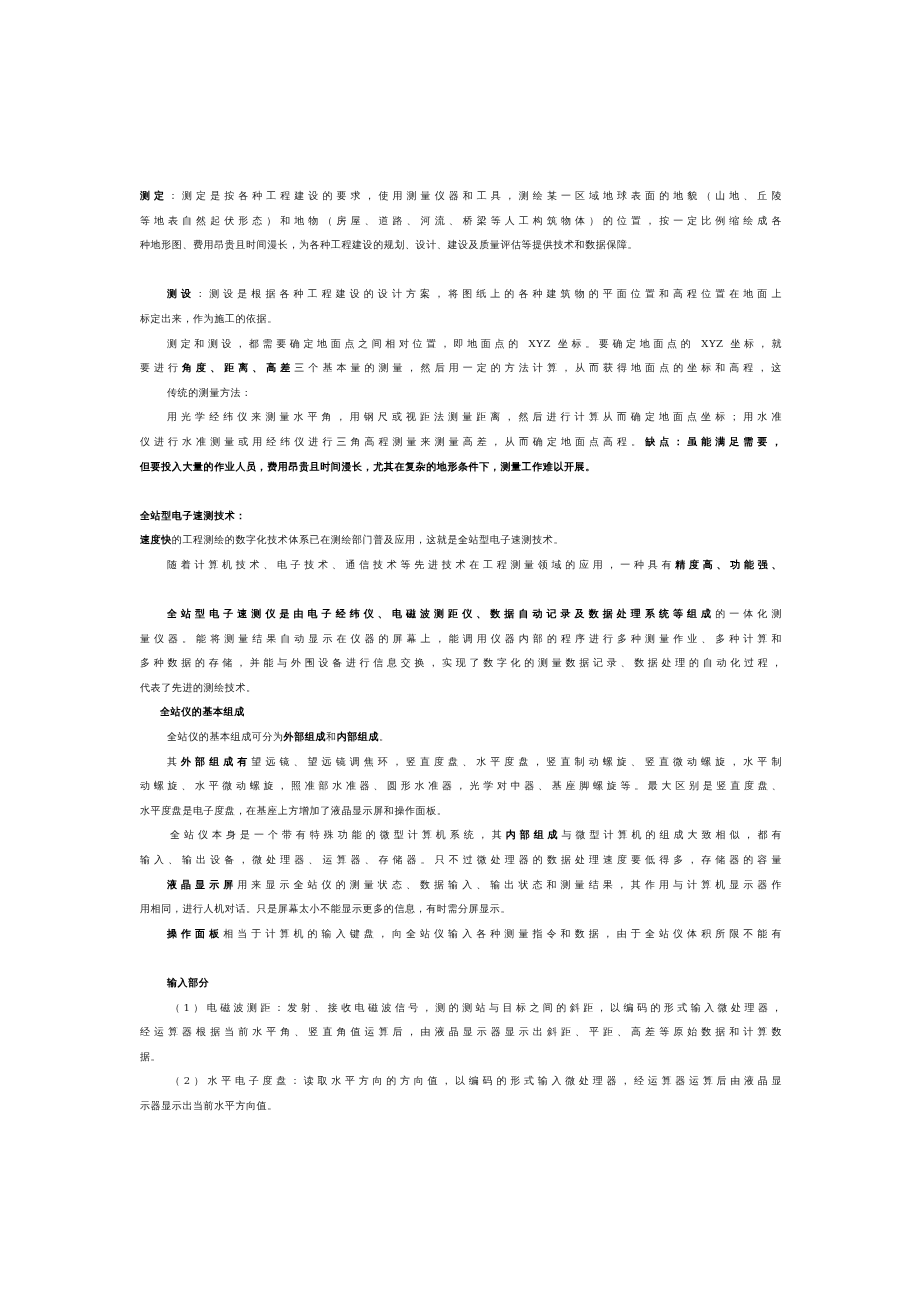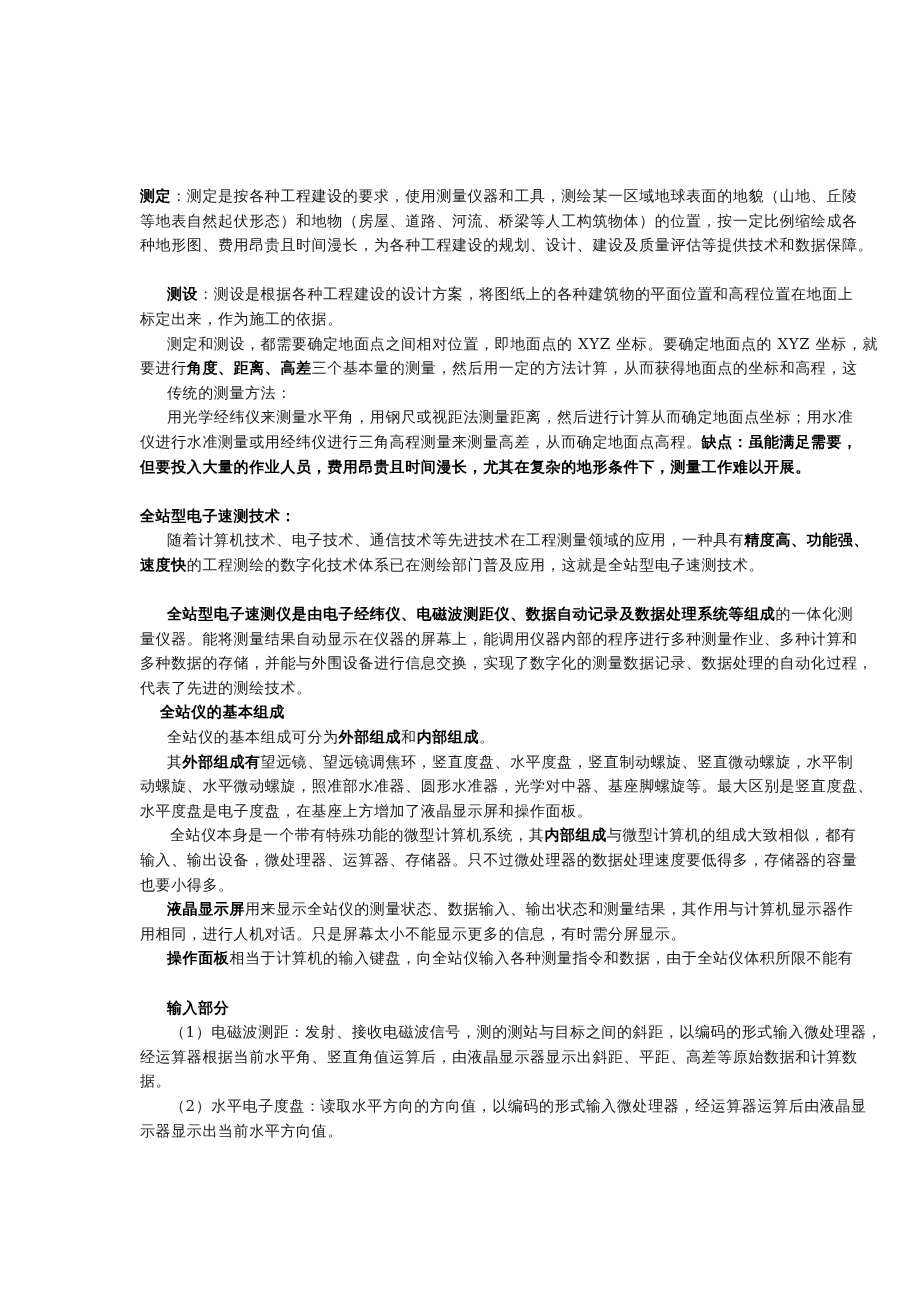--- a/index.html
+++ b/index.html
@@ -1,19 +1,19 @@
 <!DOCTYPE html>
 <html><head>
 <meta charset="utf-8">
 <style>
   html, body { margin:0; padding:0; background:#ffffff; }
   body { width:920px; height:1302px; position:relative; overflow:hidden;
          font-family: "DejaVu Serif", "Liberation Serif", serif; color:#1a1a1a; }
   .page { position:absolute; left:140px; top:184px; width:642px; }
-  .line { height:24.6px; line-height:24.6px; font-size:15px; white-space:nowrap;
+  .line { height:24.6px; line-height:24.6px; font-size:10px; white-space:nowrap;
           text-align:justify; text-align-last:justify; letter-spacing:0.6px; }
   .line.last { text-align-last:left; }
   .gap { height:24.6px; }
   .ind1 { padding-left:27px; }
   .ind2 { padding-left:30px; }
   .ind3 { padding-left:20px; }
   b, .b { font-weight:bold; color:#000; }
   span { display:inline; }
 </style>
 </head>
@@ -34,39 +34,38 @@
   <div class="line"><span>要进行</span><b>角度</b><b>、</b><b>距离</b><b>、</b><b>高差</b><span>三个基本量的测量，然后用一定的方法计算，从而获得地面点的坐标和高程，这</span></div>
 
   <div class="line last ind1">传统的测量方法：</div>
   <div class="line ind1">用光学经纬仪来测量水平角，用钢尺或视距法测量距离，然后进行计算从而确定地面点坐标；用水准</div>
   <div class="line"><span>仪进行水准测量或用经纬仪进行三角高程测量来测量高差，从而确定地面点高程。</span><b>缺点：虽能满足需要，</b></div>
   <div class="line last"><b>但要投入大量的作业人员，费用昂贵且时间漫长，尤其在复杂的地形条件下，测量工作难以开展。</b></div>
 
   <div class="gap"></div>
 
   <div class="line last"><b>全站型电子速测技术：</b></div>
+  <div class="line last"><b>速度快</b><span>的工程测绘的数字化技术体系已在测绘部门普及应用，这就是全站型电子速测技术。</span></div>
   <div class="line ind1"><span>随着计算机技术、电子技术、通信技术等先进技术在工程测量领域的应用，一种具有</span><b>精度高</b><b>、</b><b>功能强</b><b>、</b></div>
-  <div class="line last"><b>速度快</b><span>的工程测绘的数字化技术体系已在测绘部门普及应用，这就是全站型电子速测技术。</span></div>
 
   <div class="gap"></div>
 
   <div class="line ind1"><b>全站型电子速测仪是由电子经纬仪、电磁波测距仪、数据自动记录及数据处理系统等组成</b><span>的一体化测</span></div>
   <div class="line">量仪器。能将测量结果自动显示在仪器的屏幕上，能调用仪器内部的程序进行多种测量作业、多种计算和</div>
   <div class="line">多种数据的存储，并能与外围设备进行信息交换，实现了数字化的测量数据记录、数据处理的自动化过程，</div>
   <div class="line last">代表了先进的测绘技术。</div>
 
   <div class="line last ind3"><b>全站仪的基本组成</b></div>
   <div class="line last ind1"><span>全站仪的基本组成可分为</span><b>外部组成</b><span>和</span><b>内部组成</b><span>。</span></div>
   <div class="line ind1"><span>其</span><b>外部组成有</b><span>望远镜、望远镜调焦环，竖直度盘、水平度盘，竖直制动螺旋、竖直微动螺旋，水平制</span></div>
   <div class="line">动螺旋、水平微动螺旋，照准部水准器、圆形水准器，光学对中器、基座脚螺旋等。最大区别是竖直度盘、</div>
   <div class="line last">水平度盘是电子度盘，在基座上方增加了液晶显示屏和操作面板。</div>
 
   <div class="line ind2"><span>全站仪本身是一个带有特殊功能的微型计算机系统，其</span><b>内部组成</b><span>与微型计算机的组成大致相似，都有</span></div>
   <div class="line">输入、输出设备，微处理器、运算器、存储器。只不过微处理器的数据处理速度要低得多，存储器的容量</div>
-  <div class="line last">也要小得多。</div>
 
   <div class="line ind1"><b>液晶显示屏</b><span>用来显示全站仪的测量状态、数据输入、输出状态和测量结果，其作用与计算机显示器作</span></div>
   <div class="line last">用相同，进行人机对话。只是屏幕太小不能显示更多的信息，有时需分屏显示。</div>
 
   <div class="line ind1"><b>操作面板</b><span>相当于计算机的输入键盘，向全站仪输入各种测量指令和数据，由于全站仪体积所限不能有</span></div>
 
   <div class="gap"></div>
 
   <div class="line last ind1"><b>输入部分</b></div>
   <div class="line ind2">（1）电磁波测距：发射、接收电磁波信号，测的测站与目标之间的斜距，以编码的形式输入微处理器，</div>

